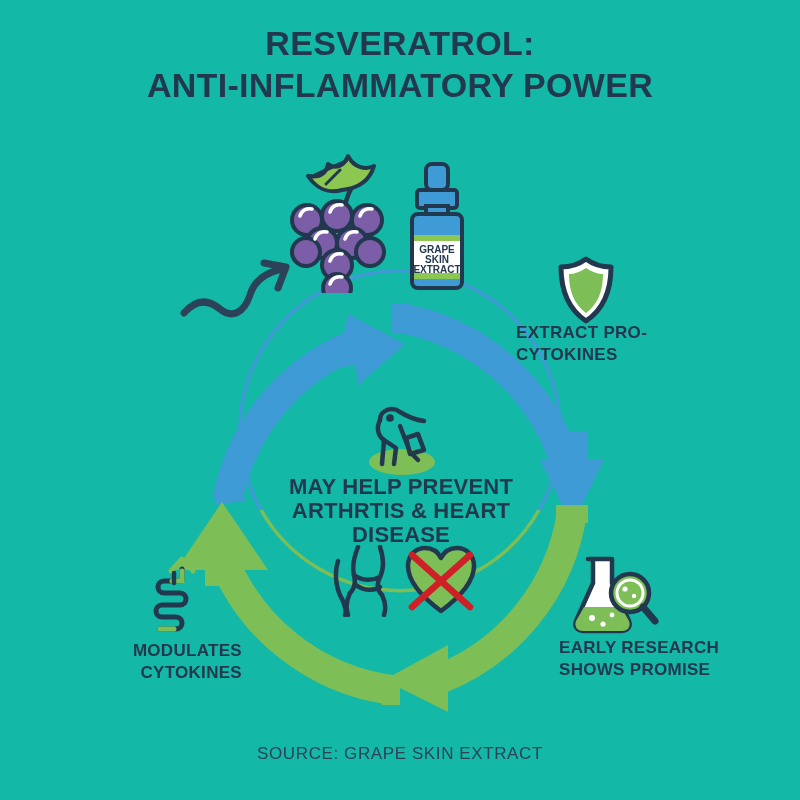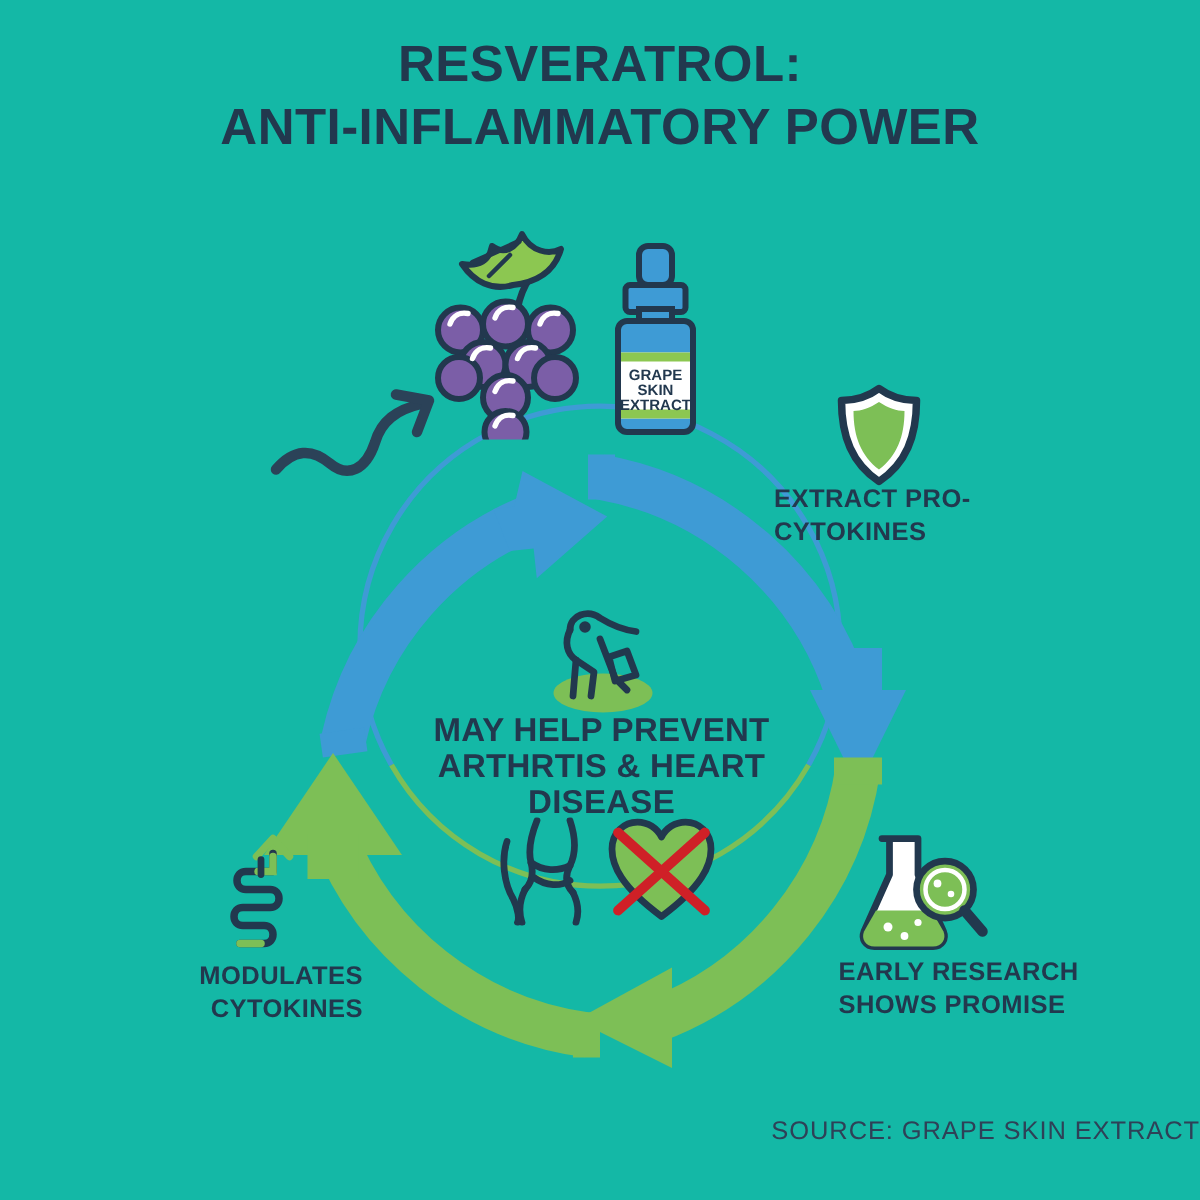--- a/index.html
+++ b/index.html
@@ -30,21 +30,21 @@
     letter-spacing: 0.3px;
   }
   .title-line { display: block; }
 
   
   .source-text {
     position: absolute;
     top: 744px;
     left: 0;
     width: 800px;
-    text-align: right;
+    text-align: center;
     color: #2e4157;
     font-size: 17px;
     letter-spacing: 0.6px;
   }
 
   
   .cycle-svg {
     position: absolute;
     top: 0;
     left: 0;

